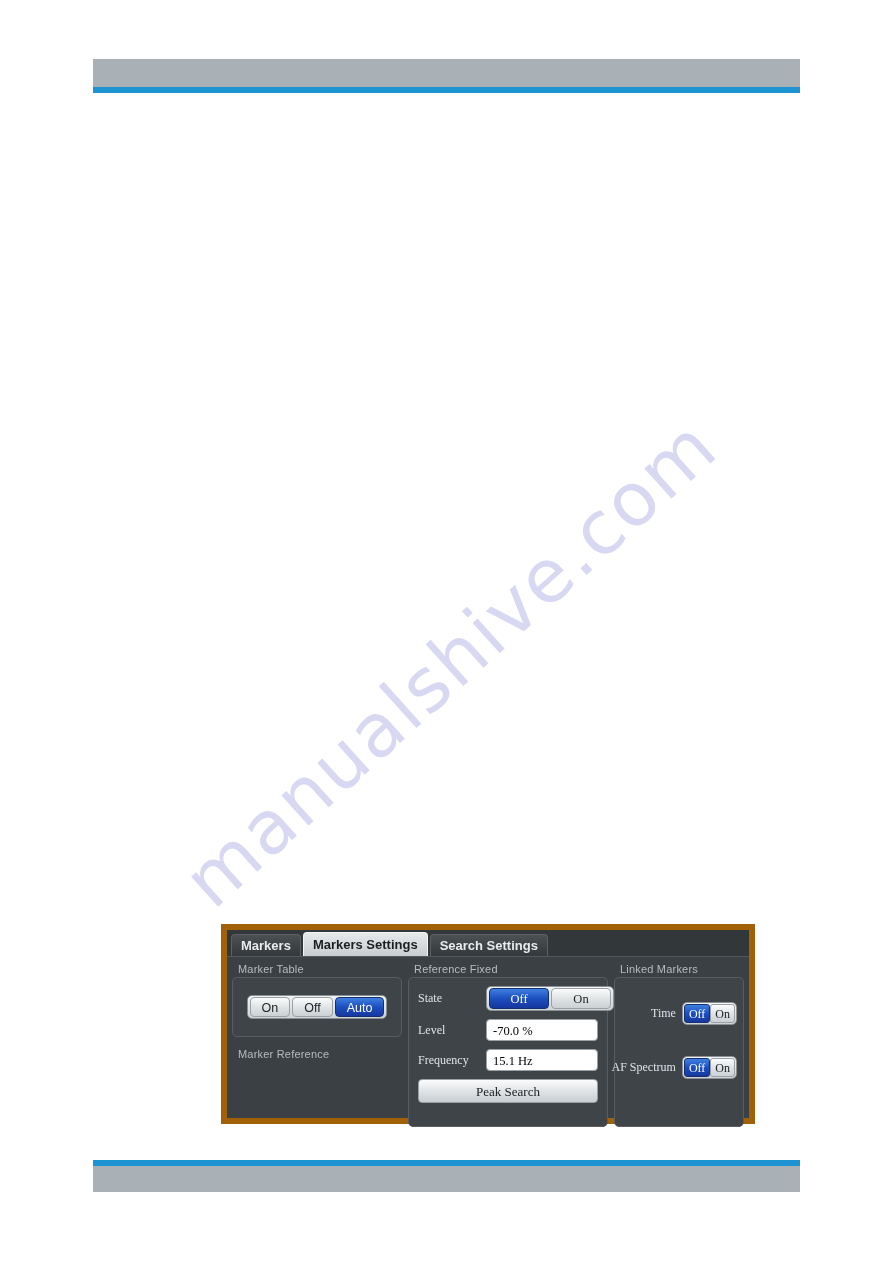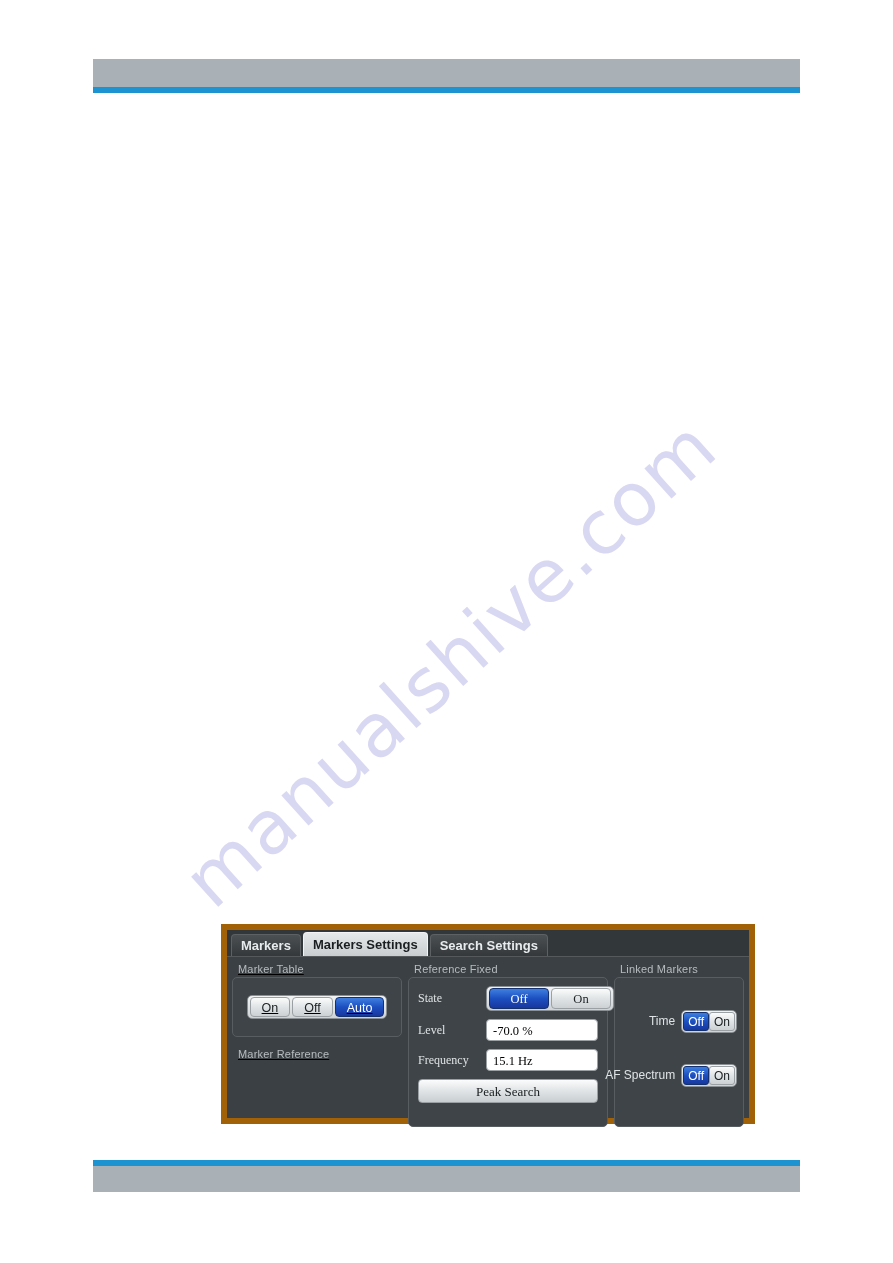--- a/index.html
+++ b/index.html
@@ -113,42 +113,42 @@
     line-height: 24px;
   }
 
   
   .dialog-body {
     display: flex;
     padding: 6px 5px 5px 5px;
     box-sizing: border-box;
     height: calc(100% - 27px);
   }
-  .col-left   { width: 186px; text-decoration: underline; }
+  .col-left   { width: 186px; }
   .col-mid    { width: 200px; margin-left: 6px; }
   .col-right  { width: 130px; margin-left: 6px; }
 
   
   .group-title {
     font-size: 11px;
     color: #b6bcc0;
     margin: 0 0 2px 6px;
     letter-spacing: 0.2px;
   }
   .group-box {
     border: 1px solid #585d61;
     border-radius: 5px;
     background: #3f4448;
     box-sizing: border-box;
   }
 
   .group-marker-table   { height: 60px; display:flex; align-items:center; justify-content:center; }
   .group-marker-step    { height: 62px; display:flex; align-items:center; justify-content:center; }
   .group-reference      { height: 150px; padding: 8px 9px; font-family: Liberation Serif, serif; }
-  .group-linked         { height: 150px; padding: 16px 6px; }
+  .group-linked         { height: 150px; padding: 8px 6px; font-family: Liberation Serif, serif; }
 
   .spacer-10 { height: 11px; }
 
   
   .seg {
     display: inline-flex;
     background: linear-gradient(to bottom, #f2f4f4 0%, #cfd3d5 100%);
     border: 1px solid #8b9094;
     border-radius: 5px;
     padding: 1px;

